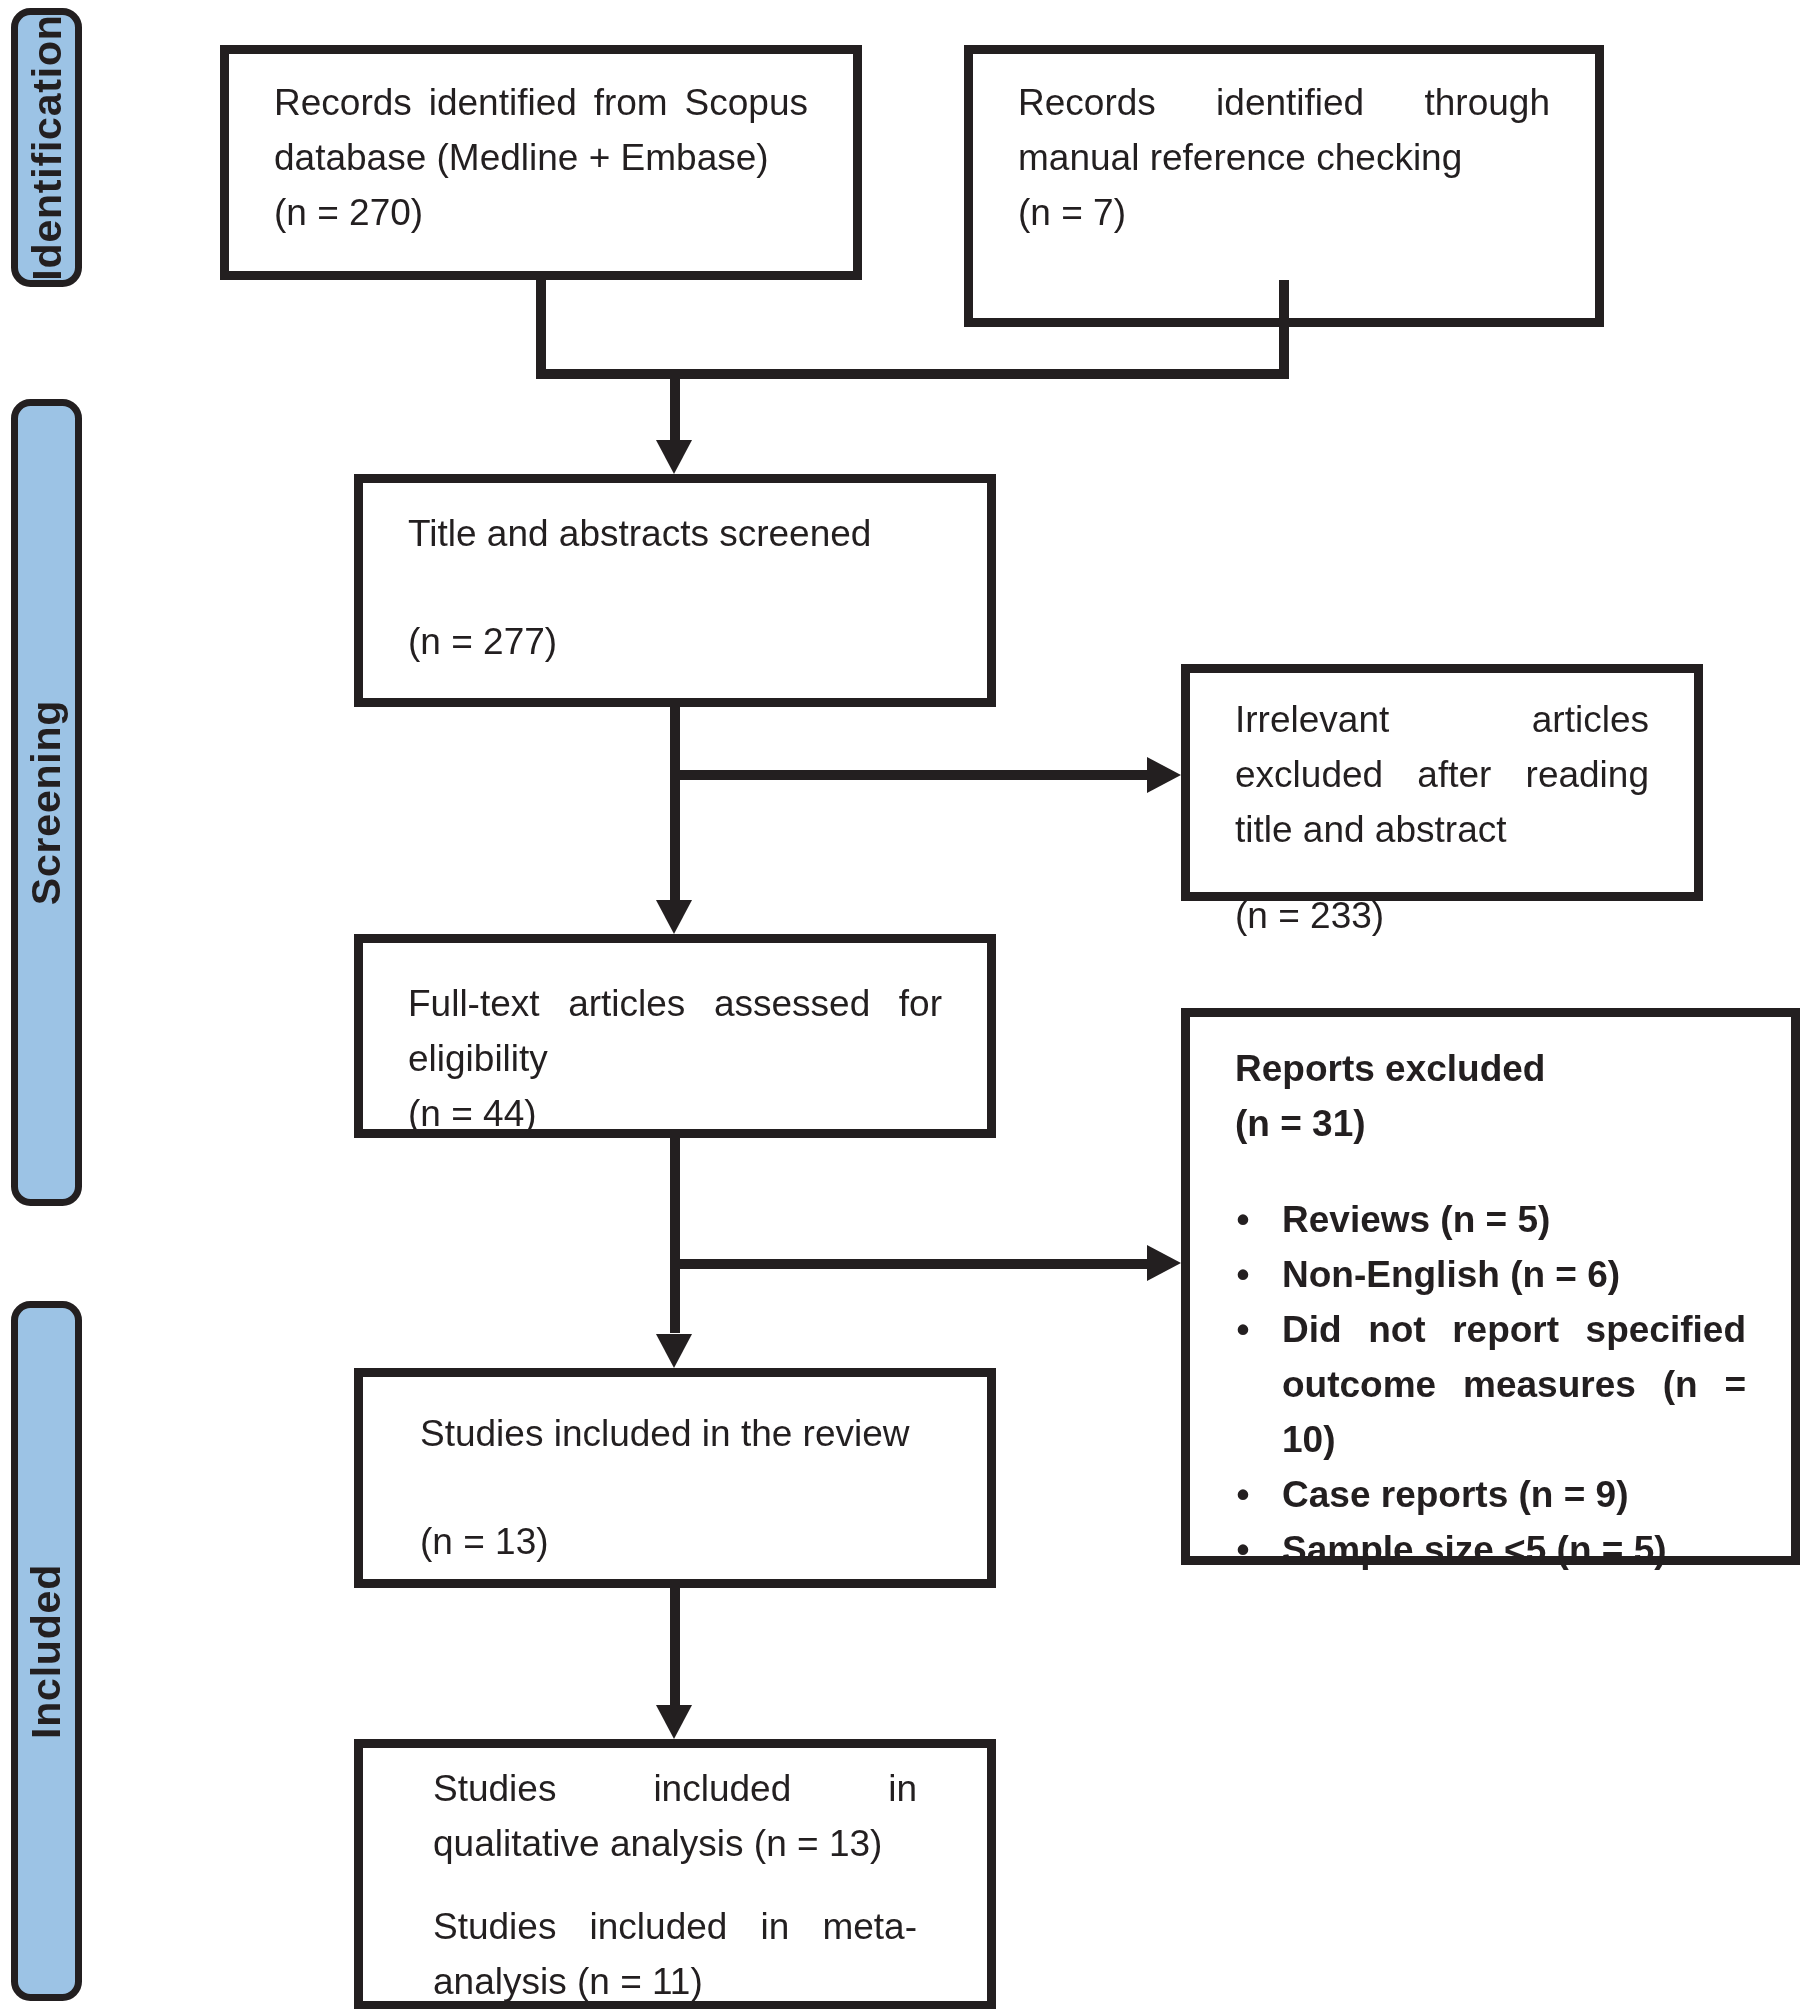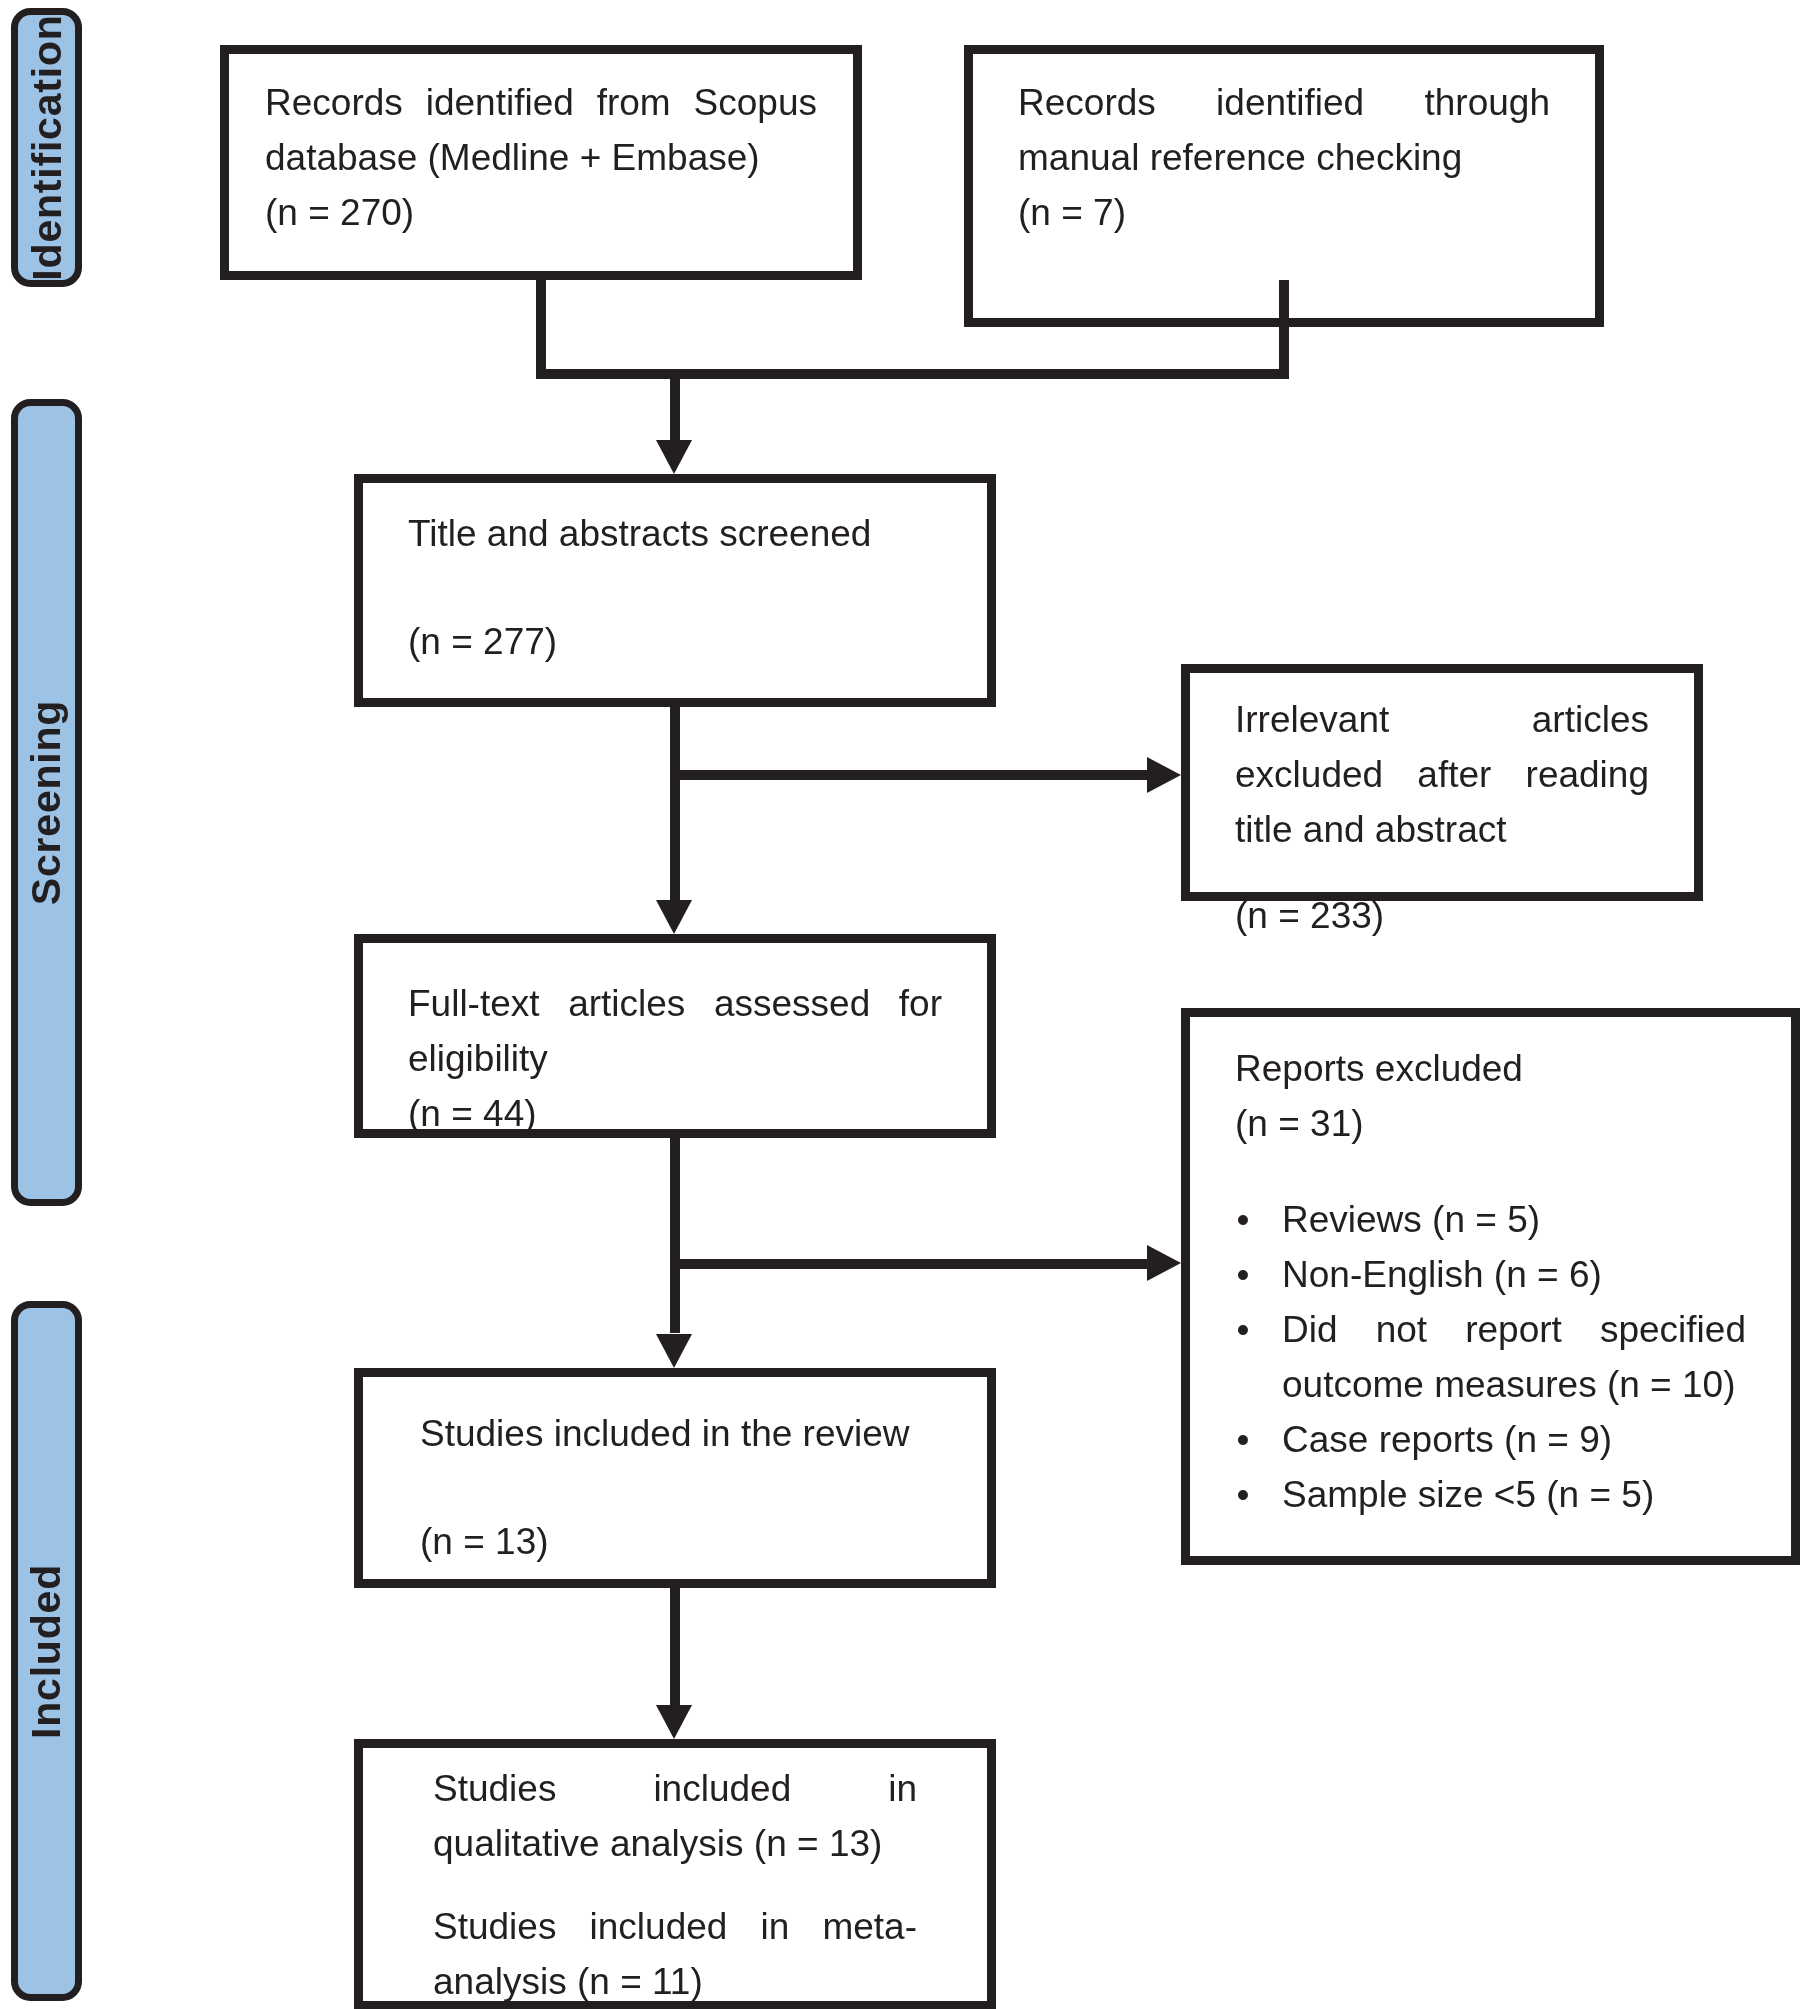--- a/index.html
+++ b/index.html
@@ -40,26 +40,26 @@
   .fbox{
     position:absolute;
     border:9px solid var(--stroke);
     box-sizing:border-box;
     background:#fff;
     font-size:37px;
     line-height:55px;
   }
   .fbox p{margin:0;}
   .jt{text-align:justify;text-align-last:left;}
-  .box-scopus      {left:220px; top:45px;   width:642px; height:235px; padding:21px 36px;}
+  .box-scopus      {left:220px; top:45px;   width:642px; height:235px; padding:21px 45px;}
   .box-manual      {left:964px;top:45px;   width:640px; height:282px; padding:21px 45px;}
   .box-screened    {left:354px; top:474px;  width:642px; height:233px; padding:23px 45px;}
   .box-irrelevant  {left:1181px;top:664px;  width:522px; height:237px; padding:19.4px 45px;}
   .box-fulltext    {left:354px; top:934px; width:642px; height:204px; padding:33px 45px;}
-  .box-reports     {left:1181px;top:1008px; width:619px; height:557px; padding:24px 45px;}
+  .box-reports     {left:1181px;top:1008px; width:619px; height:557px; padding:24px 45px;font-weight:bold;}
   .box-review      {left:354px; top:1368px; width:642px; height:220px; padding:29px 57px;}
   .box-final       {left:354px; top:1739px; width:642px; height:271px; padding:13px 70px;}
   .gap-line{margin-top:53px !important;}
   .gap-half{margin-top:27.5px !important;}
   .box-irrelevant .gap-half{margin-top:31px !important;}
   
   ul.bullets{list-style:none;margin:41px 0 0 0;padding:0;}
   ul.bullets li{
     position:relative;
     padding-left:47px;

